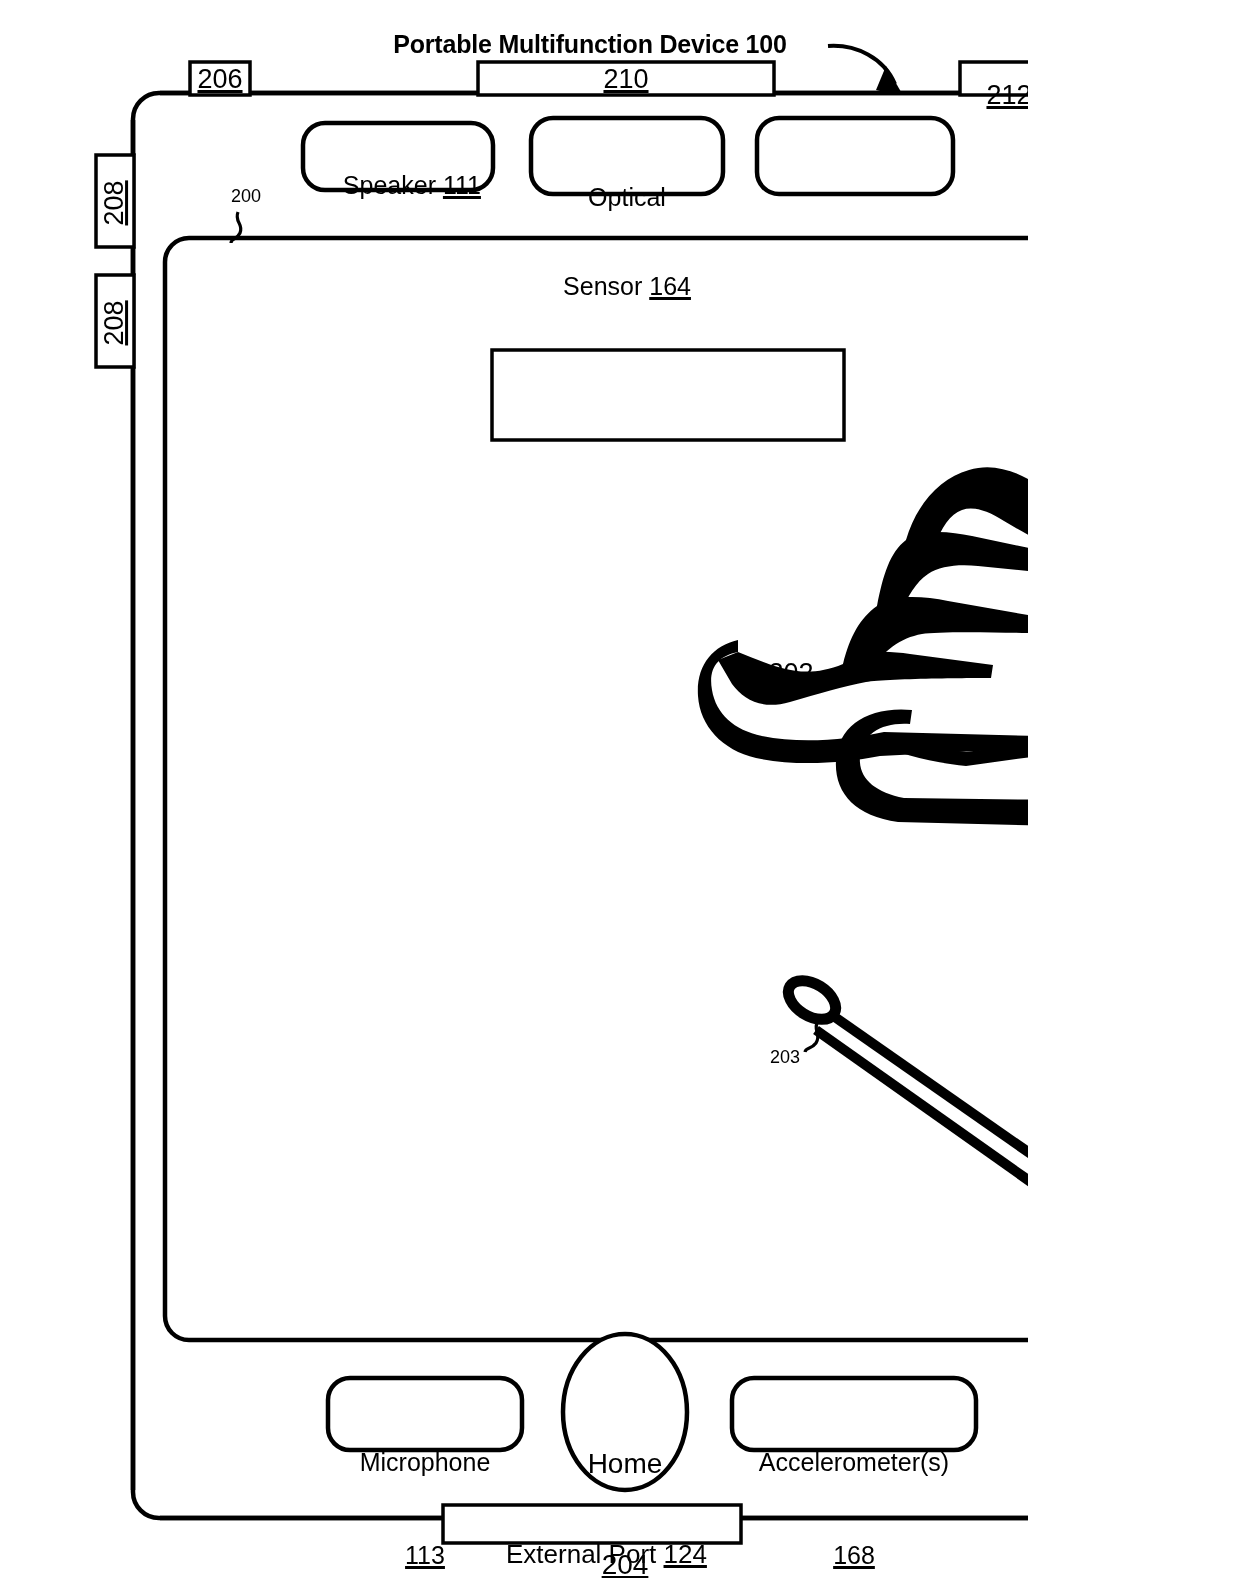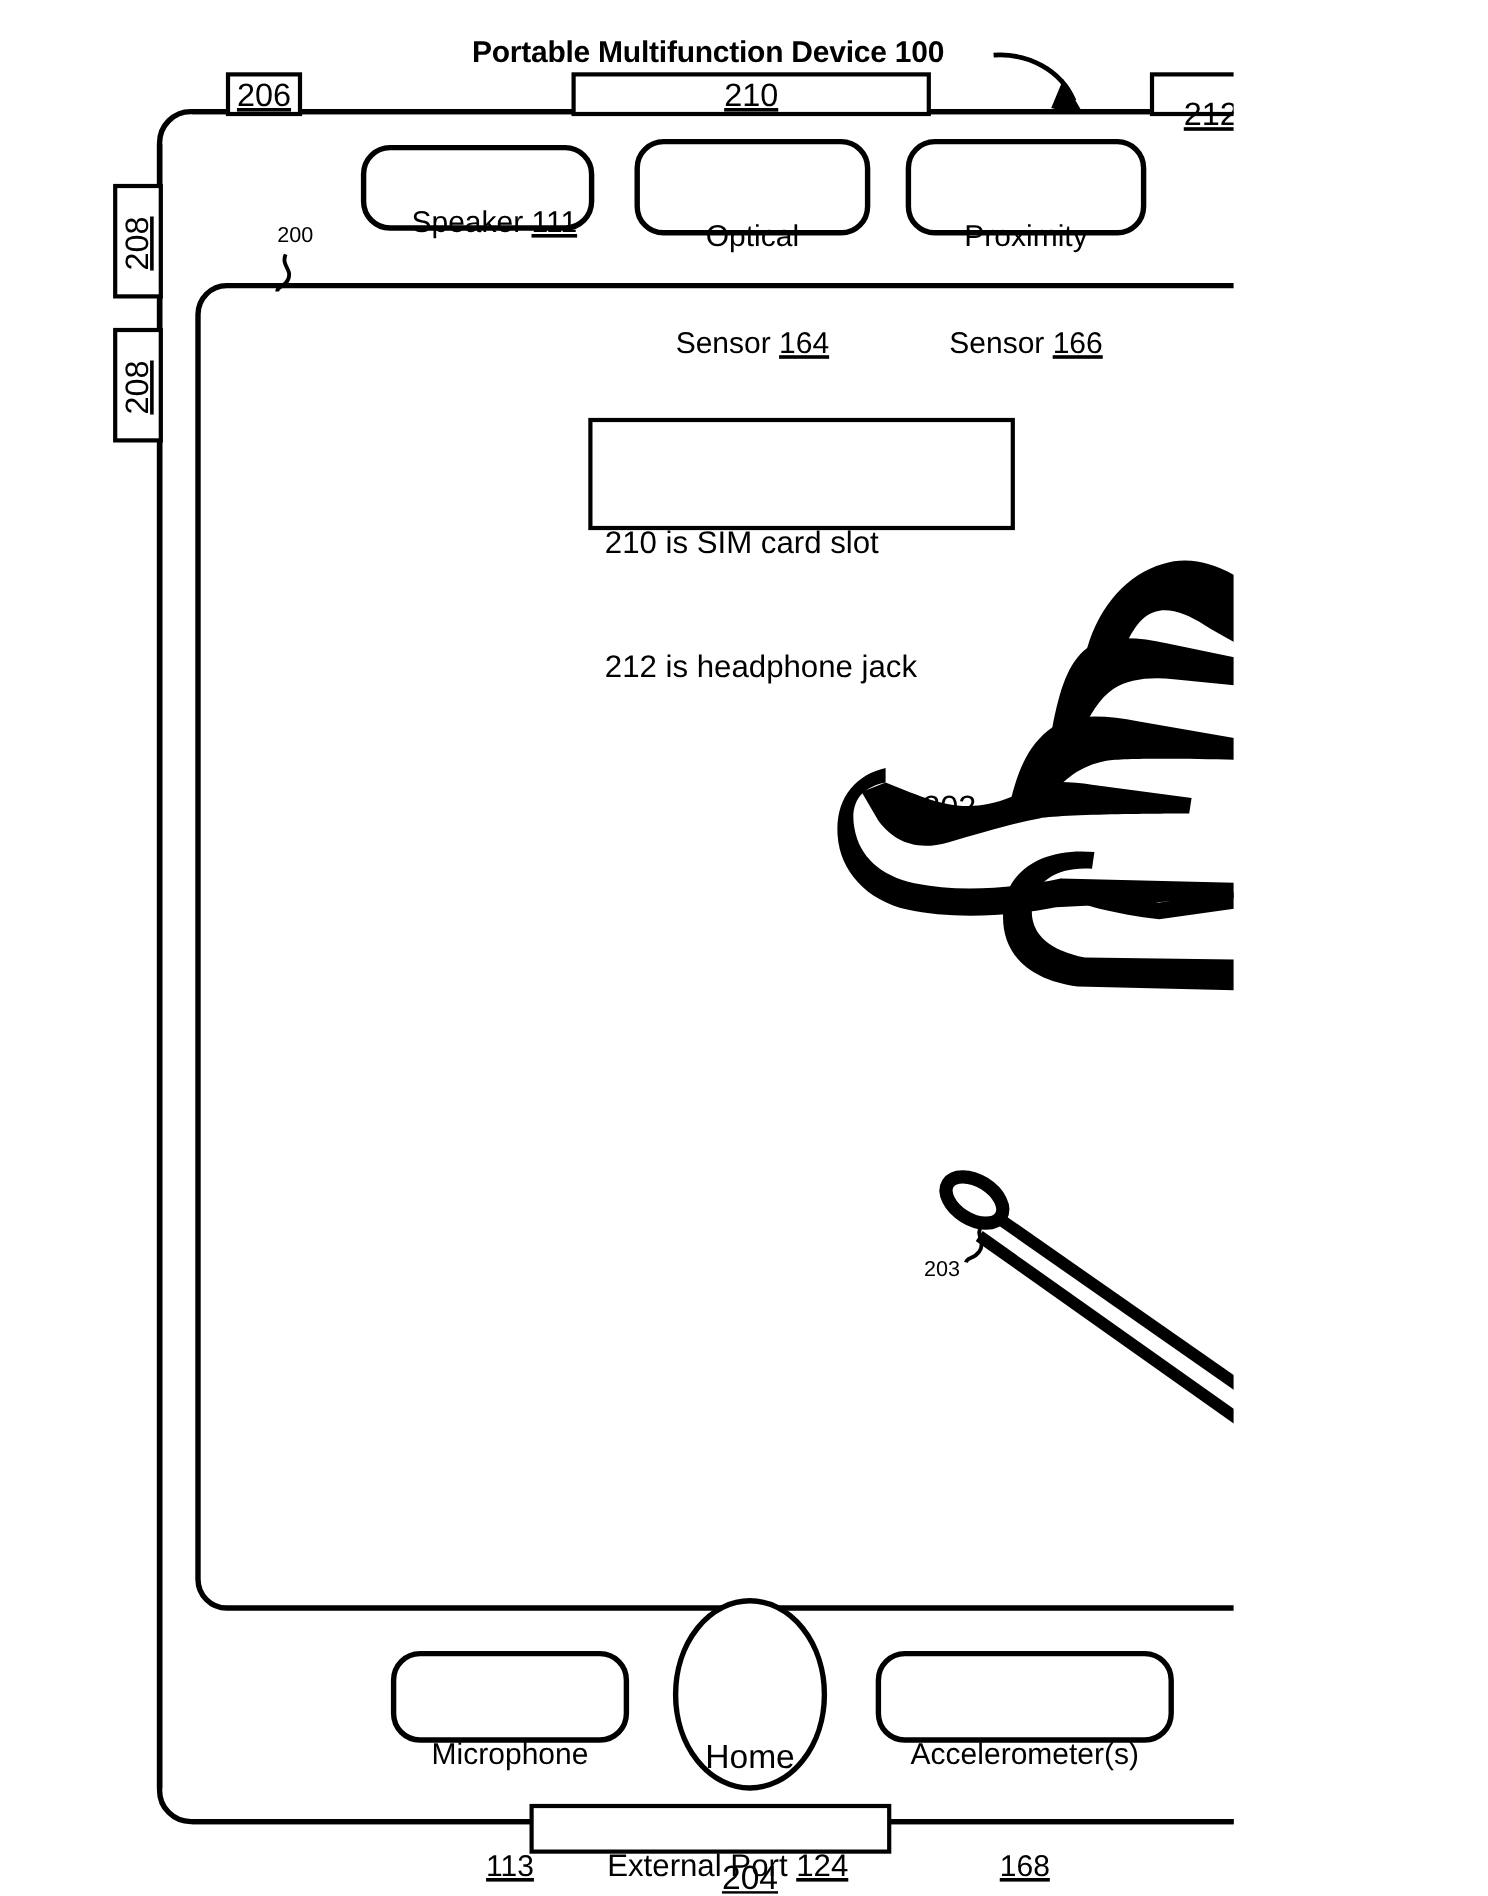--- a/index.html
+++ b/index.html
@@ -217,29 +217,21 @@
 
   <div class="lbl box-text center-lbl" style="left:398px; top:141px;">
     <span>Speaker </span><u>111</u>
   </div>
 
   <div class="lbl box-text center-lbl" style="left:627px; top:124px;">
     <div>Optical</div>
     <div><span>Sensor </span><u>164</u></div>
   </div>
 
-  <div class="lbl box-text center-lbl" style="left:855px; top:124px;">
-    <div>Proximity</div>
-    <div><span>Sensor </span><u>166</u></div>
-  </div>
-
-  <div class="lbl note-text" style="left:504px; top:366px;">
-    <div>210 is SIM card slot</div>
-    <div>212 is headphone jack</div>
-  </div>
+
 
 
   <div class="lbl callout-num center-lbl" style="left:791px; top:658px;">202</div>
 
   <div class="lbl plain-num center-lbl" style="left:785px; top:1047px;">203</div>
 
   <div class="lbl box-text center-lbl" style="left:425px; top:1385px; line-height:1.24;">
     <div>Microphone</div>
     <div><u>113</u></div>
   </div>

